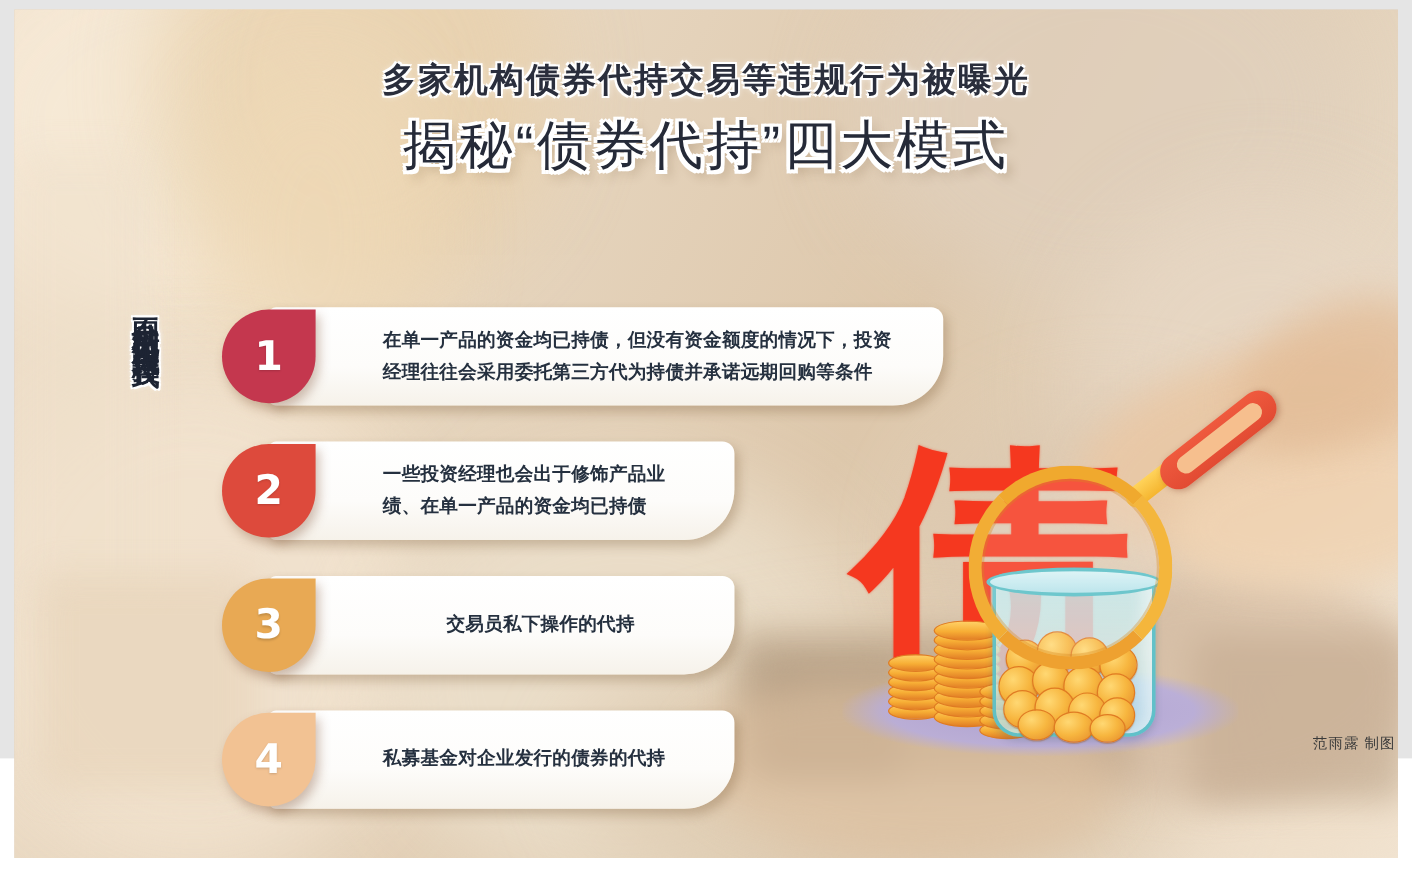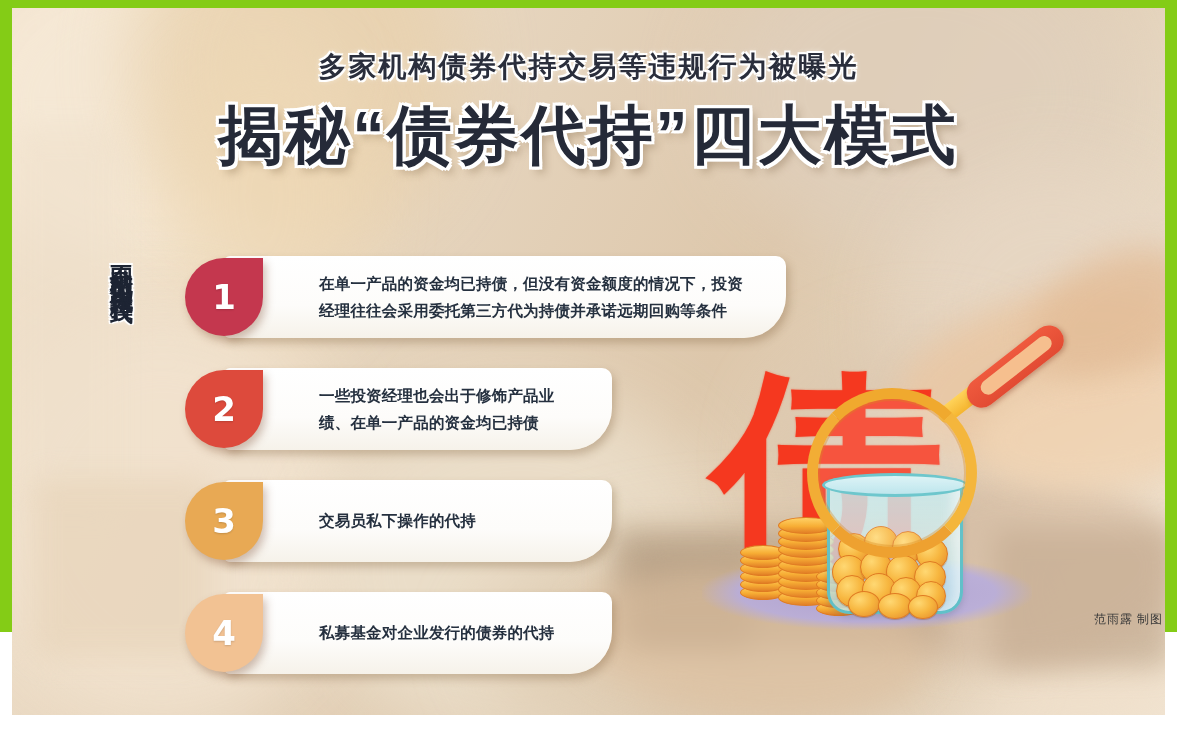--- a/index.html
+++ b/index.html
@@ -4,21 +4,21 @@
 <style>
   html,body{margin:0;padding:0;background:#ffffff;}
   body{
     width:1177px;height:737px;overflow:hidden;
     font-family:"Liberation Sans","DejaVu Sans",sans-serif;
   }
 
   
   #poster{
     position:absolute;left:0;top:0;width:1177px;height:632px;
-    background:#84cc16;
+    background:#e5e5e5;
   }
   #canvas{
     position:absolute;left:12px;top:8px;width:1153px;height:707px;
     overflow:hidden;
     background:#ddcab5;
   }
 
   
   .bg-layer{position:absolute;inset:0;}
   .bg-base{
@@ -58,21 +58,21 @@
     margin-top:40px;
     font-size:28px;font-weight:700;letter-spacing:2px;
     color:#2a2e3c;
     text-shadow:
       -1.6px -1.6px 0 #fff, 1.6px -1.6px 0 #fff,
       -1.6px  1.6px 0 #fff, 1.6px  1.6px 0 #fff,
       0 0 6px #fff;
   }
   #maintitle{
     margin-top:6px;
-    font-size:64px;font-weight:700;letter-spacing:3px;
+    font-size:44px;font-weight:400;letter-spacing:3px;
     color:#252a38;
     text-shadow:
       -3px -3px 0 #fff, 3px -3px 0 #fff,
       -3px  3px 0 #fff, 3px  3px 0 #fff,
       -3px  0   0 #fff, 3px  0   0 #fff,
       0 -3px 0 #fff, 0 3px 0 #fff,
       5px 6px 9px rgba(90,60,30,.35);
   }
 
   
@@ -300,21 +300,21 @@
       <div class="row" style="top:360px;">
         <div class="card" style="width:388px;">
           <div class="card-text">一些投资经理也会出于修饰产品业绩、在单一产品的资金均已持债</div>
         </div>
         <div class="badge" style="background:#dd4a3c;">
           <span>2</span>
         </div>
       </div>
 
       <div class="row" style="top:472px;">
-        <div class="card" style="width:388px;">
+        <div class="card" style="width:388px;justify-content:center;">
           <div class="card-text">交易员私下操作的代持</div>
         </div>
         <div class="badge" style="background:#e8a954;">
           <span>3</span>
         </div>
       </div>
 
       <div class="row" style="top:584px;">
         <div class="card" style="width:388px;text-align:center;">
           <div class="card-text">私募基金对企业发行的债券的代持</div>

